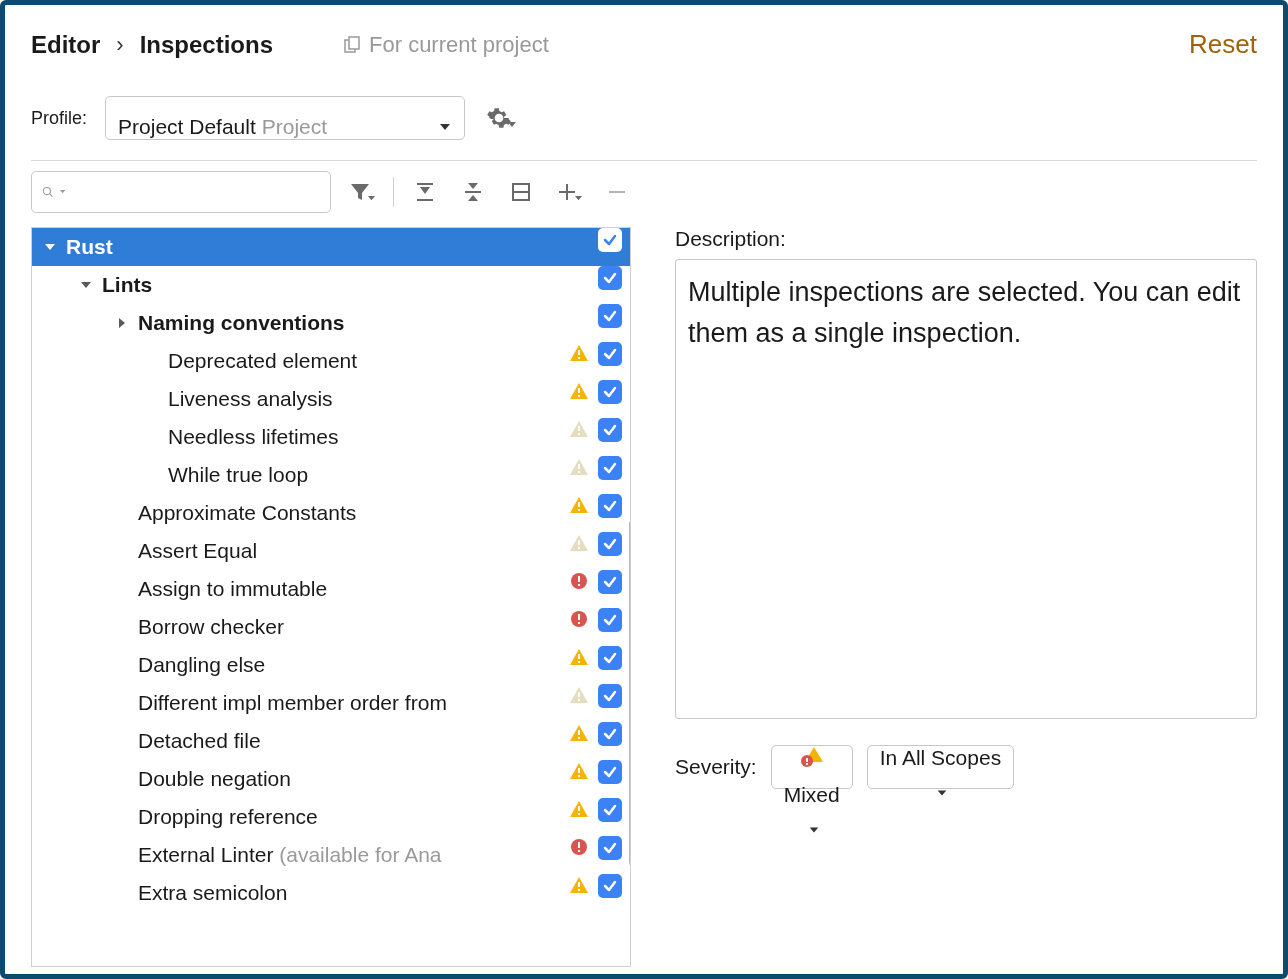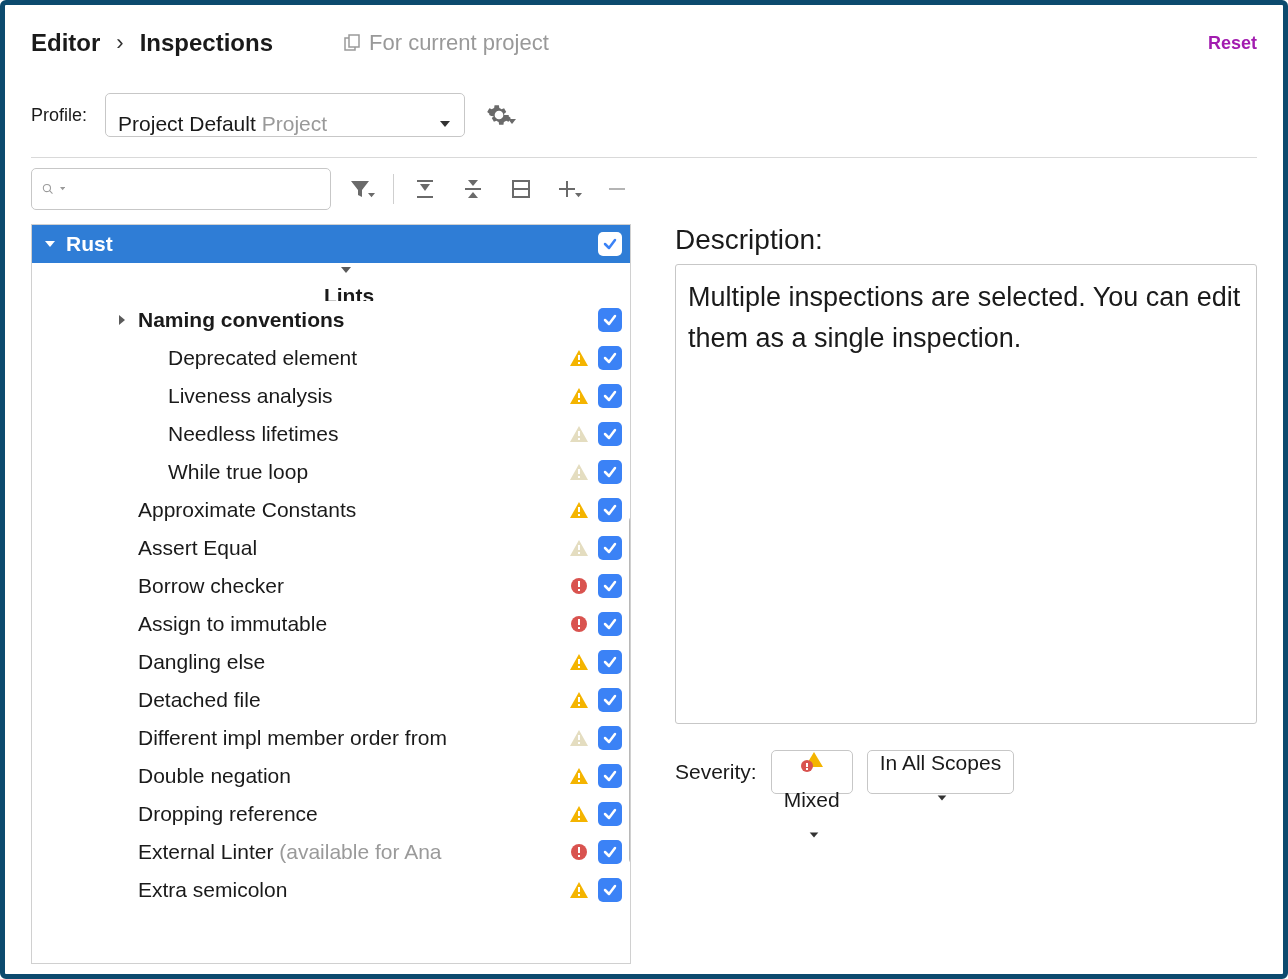--- a/index.html
+++ b/index.html
@@ -32,24 +32,24 @@
     color: #999;
     font-size: 22px;
     margin-left: 56px;
     display: inline-flex;
     align-items: center;
     gap: 8px;
   }
   .for-project svg { flex-shrink: 0; }
   .reset-link {
     margin-left: auto;
-    color: #a21caf;
-    font-size: 18px;
+    color: #a16207;
+    font-size: 26px;
     cursor: pointer;
-    font-weight: 700;
+    font-weight: 400;
   }
   
   .profile-row {
     margin-top: 36px;
     display: flex;
     align-items: center;
     gap: 18px;
   }
   .profile-label { font-size: 18px; }
   .profile-select {
@@ -128,21 +128,20 @@
   }
   
   .tree {
     font-size: 21px;
     line-height: 1.78;
     height: 100%;
     overflow: hidden;
   }
   .tree-row {
     display: flex;
-    align-items: center;
     height: 38px;
     padding-right: 8px;
     white-space: nowrap;
     overflow: hidden;
   }
   .tree-row .chev-icon {
     width: 20px;
     display: inline-flex; align-items: center; justify-content: center;
     margin-right: 6px;
   }
@@ -162,21 +161,21 @@
     border-radius: 5px;
     background: #3b82f6;
     display: inline-flex; align-items: center; justify-content: center;
     flex-shrink: 0;
   }
   .row-selected .check {
     background: #ffffff;
   }
   .row-selected .check svg path { stroke: #3b82f6; }
   .indent0 { padding-left: 8px; }
-  .indent1 { padding-left: 44px; flex-direction: column; }
+  .indent1 { padding-left: 44px; }
   .indent2 { padding-left: 80px; }
   .indent3 { padding-left: 110px; }
   .label-clip {
     overflow: hidden;
     text-overflow: clip;
     max-width: 360px;
   }
   
   .scroll-track {
     position: absolute;
@@ -186,21 +185,21 @@
     height: 350px;
     background: transparent;
   }
   .scroll-thumb {
     width: 100%;
     height: 100%;
     background: rgba(0,0,0,0.28);
     border-radius: 6px;
   }
   
-  .desc-label { font-size: 28px; margin-bottom: 8px; }
+  .desc-label { font-size: 21px; margin-bottom: 8px; }
   .desc-box {
     border: 1px solid #c7c7c7;
     border-radius: 3px;
     height: 460px;
     padding: 12px;
     font-size: 27px;
     line-height: 1.5;
   }
   .sev-row {
     margin-top: 26px;
@@ -455,37 +454,37 @@
               </svg>
             </span>
             <span class="check">
               <svg width="16" height="16" viewBox="0 0 16 16">
                 <path d="M3 8 L7 12 L13 4" fill="none" stroke="#fff" stroke-width="2.5" stroke-linecap="round" stroke-linejoin="round"></path>
               </svg>
             </span>
           </div>
           <div class="tree-row indent2">
             <span class="chev-icon"></span>
-            <span class=" ">Borrow checker</span>
+            <span class=" ">Assign to immutable</span>
             <span class="sev-icon">
               <svg width="18" height="18" viewBox="0 0 18 18">
                 <circle cx="9" cy="9" r="8" fill="#d9534f"></circle>
                 <rect x="8" y="4" width="2" height="6" fill="#fff"></rect>
                 <rect x="8" y="12" width="2" height="2" fill="#fff"></rect>
               </svg>
             </span>
             <span class="check">
               <svg width="16" height="16" viewBox="0 0 16 16">
                 <path d="M3 8 L7 12 L13 4" fill="none" stroke="#fff" stroke-width="2.5" stroke-linecap="round" stroke-linejoin="round"></path>
               </svg>
             </span>
           </div>
           <div class="tree-row indent2">
             <span class="chev-icon"></span>
-            <span class=" ">Assign to immutable</span>
+            <span class=" ">Borrow checker</span>
             <span class="sev-icon">
               <svg width="18" height="18" viewBox="0 0 18 18">
                 <circle cx="9" cy="9" r="8" fill="#d9534f"></circle>
                 <rect x="8" y="4" width="2" height="6" fill="#fff"></rect>
                 <rect x="8" y="12" width="2" height="2" fill="#fff"></rect>
               </svg>
             </span>
             <span class="check">
               <svg width="16" height="16" viewBox="0 0 16 16">
                 <path d="M3 8 L7 12 L13 4" fill="none" stroke="#fff" stroke-width="2.5" stroke-linecap="round" stroke-linejoin="round"></path>
@@ -503,40 +502,40 @@
               </svg>
             </span>
             <span class="check">
               <svg width="16" height="16" viewBox="0 0 16 16">
                 <path d="M3 8 L7 12 L13 4" fill="none" stroke="#fff" stroke-width="2.5" stroke-linecap="round" stroke-linejoin="round"></path>
               </svg>
             </span>
           </div>
           <div class="tree-row indent2">
             <span class="chev-icon"></span>
+            <span class=" label-clip">Different impl member order from</span>
+            <span class="sev-icon">
+              <svg width="20" height="20" viewBox="0 0 20 20">
+                <path d="M10 2 L19 18 H1 Z" fill="#e4ddc0"></path>
+                <rect x="9" y="7" width="2" height="5" fill="#fff"></rect>
+                <rect x="9" y="14" width="2" height="2" fill="#fff"></rect>
+              </svg>
+            </span>
+            <span class="check">
+              <svg width="16" height="16" viewBox="0 0 16 16">
+                <path d="M3 8 L7 12 L13 4" fill="none" stroke="#fff" stroke-width="2.5" stroke-linecap="round" stroke-linejoin="round"></path>
+              </svg>
+            </span>
+          </div>
+          <div class="tree-row indent2">
+            <span class="chev-icon"></span>
             <span class=" ">Detached file</span>
             <span class="sev-icon">
               <svg width="20" height="20" viewBox="0 0 20 20">
                 <path d="M10 2 L19 18 H1 Z" fill="#f4b400"></path>
-                <rect x="9" y="7" width="2" height="5" fill="#fff"></rect>
-                <rect x="9" y="14" width="2" height="2" fill="#fff"></rect>
-              </svg>
-            </span>
-            <span class="check">
-              <svg width="16" height="16" viewBox="0 0 16 16">
-                <path d="M3 8 L7 12 L13 4" fill="none" stroke="#fff" stroke-width="2.5" stroke-linecap="round" stroke-linejoin="round"></path>
-              </svg>
-            </span>
-          </div>
-          <div class="tree-row indent2">
-            <span class="chev-icon"></span>
-            <span class=" label-clip">Different impl member order from</span>
-            <span class="sev-icon">
-              <svg width="20" height="20" viewBox="0 0 20 20">
-                <path d="M10 2 L19 18 H1 Z" fill="#e4ddc0"></path>
                 <rect x="9" y="7" width="2" height="5" fill="#fff"></rect>
                 <rect x="9" y="14" width="2" height="2" fill="#fff"></rect>
               </svg>
             </span>
             <span class="check">
               <svg width="16" height="16" viewBox="0 0 16 16">
                 <path d="M3 8 L7 12 L13 4" fill="none" stroke="#fff" stroke-width="2.5" stroke-linecap="round" stroke-linejoin="round"></path>
               </svg>
             </span>
           </div>

